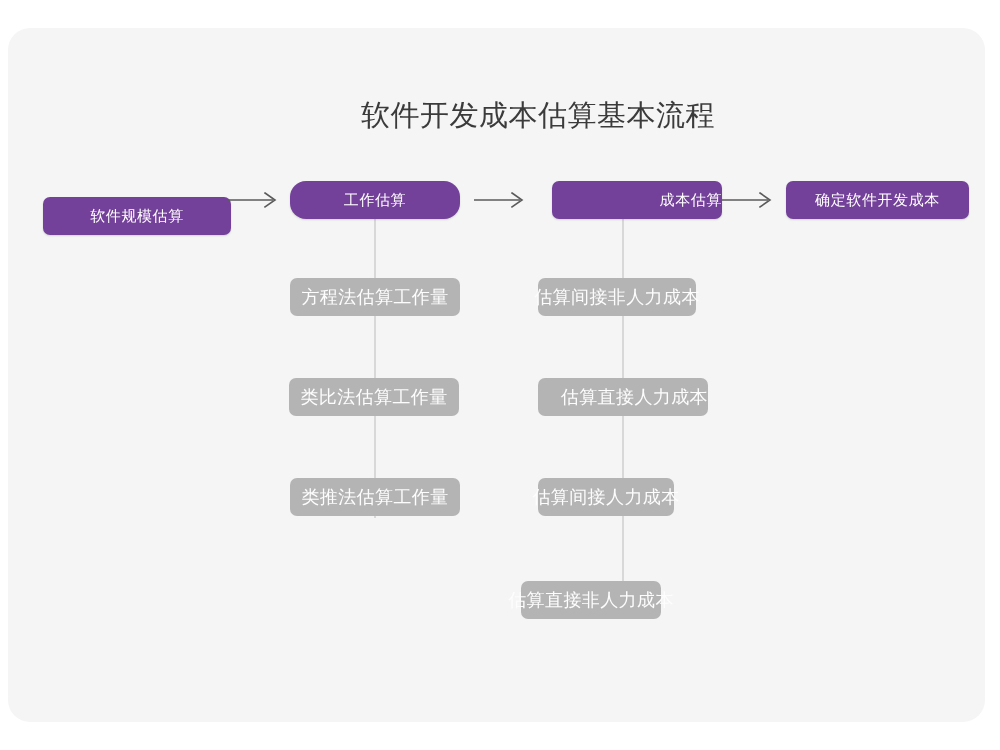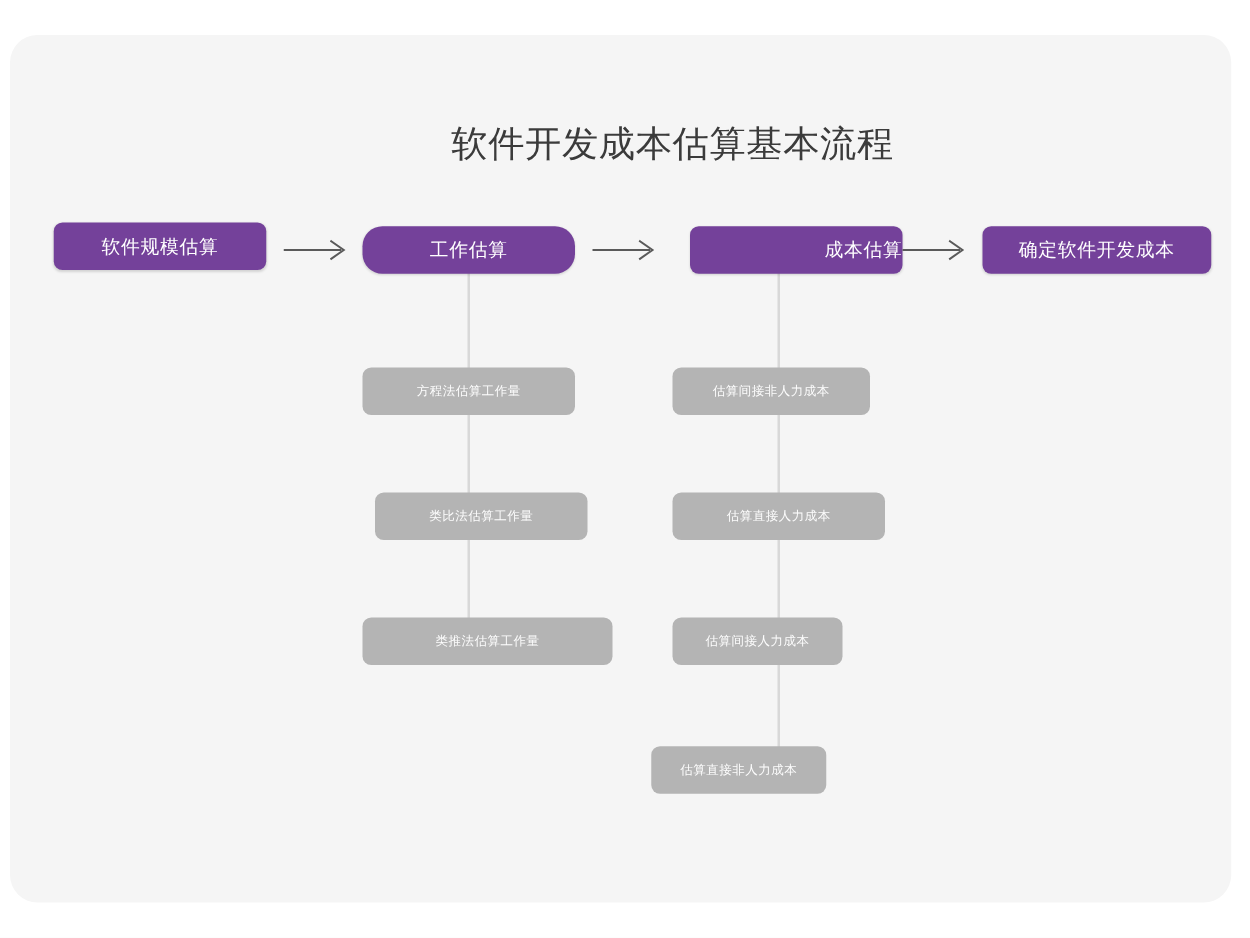--- a/index.html
+++ b/index.html
@@ -55,23 +55,22 @@
     white-space: nowrap;
     letter-spacing: 0.6px;
   }
   .node.primary {
     background: #74419a;
     box-shadow: 0 1px 2px rgba(0,0,0,0.14);
   }
   .node.secondary {
     background: #b4b4b4;
     color: #fdfdfd;
-    font-size: 10px;
+    font-size: 18px;
     letter-spacing: 0.4px;
-    margin-top: 16px;
   }
 
   
   .arrow {
     position: absolute;
     top: 190px;
     width: 60px;
     height: 20px;
   }
   .arrow svg { display: block; }
@@ -86,21 +85,21 @@
 </head>
 <body>
 
 <div id="card"></div>
 
 <div id="title">软件开发成本估算基本流程</div>
 
 <div class="connector" style="left:374px; top:218px; height:300px;"></div>
 <div class="connector" style="left:622px; top:218px; height:400px;"></div>
 
-<div class="node primary" style="left:43px; top:178px; width:170px;">
+<div class="node primary" style="left:43px; top:197px; width:188px;">
   <span>软件规模估算</span>
 </div>
 
 <div class="node primary" style="left:290px; top:181px; width:170px;border-radius:16px;">
   <span>工作估算</span>
 </div>
 
 <div class="node primary" style="left:552px; top:181px; width:170px;justify-content:flex-end;">
   <span>成本估算</span>
 </div>
@@ -127,33 +126,33 @@
   <svg width="60" height="20" viewBox="0 0 60 20">
     <path d="M2 10 H48" stroke="#5a5a5a" stroke-width="1.6" fill="none"></path>
     <path d="M40 3 L50 10 L40 17" stroke="#5a5a5a" stroke-width="1.6" fill="none" stroke-linecap="square" stroke-linejoin="miter"></path>
   </svg>
 </div>
 
 <div class="node secondary" style="left:290px; top:278px; width:170px;">
   <span>方程法估算工作量</span>
 </div>
 
-<div class="node secondary" style="left:300px; top:378px; width:170px;">
+<div class="node secondary" style="left:289px; top:378px; width:170px;">
   <span>类比法估算工作量</span>
 </div>
 
-<div class="node secondary" style="left:290px; top:478px; width:200px;">
+<div class="node secondary" style="left:290px; top:478px; width:170px;">
   <span>类推法估算工作量</span>
 </div>
 
 <div class="node secondary" style="left:538px; top:278px; width:158px;">
   <span>估算间接非人力成本</span>
 </div>
 
-<div class="node secondary" style="left:538px; top:378px; width:170px;">
+<div class="node secondary" style="left:538px; top:378px; width:170px;justify-content:flex-end;">
   <span>估算直接人力成本</span>
 </div>
 
 <div class="node secondary" style="left:538px; top:478px; width:136px;">
   <span>估算间接人力成本</span>
 </div>
 
 <div class="node secondary" style="left:521px; top:581px; width:140px;">
   <span>估算直接非人力成本</span>
 </div>

